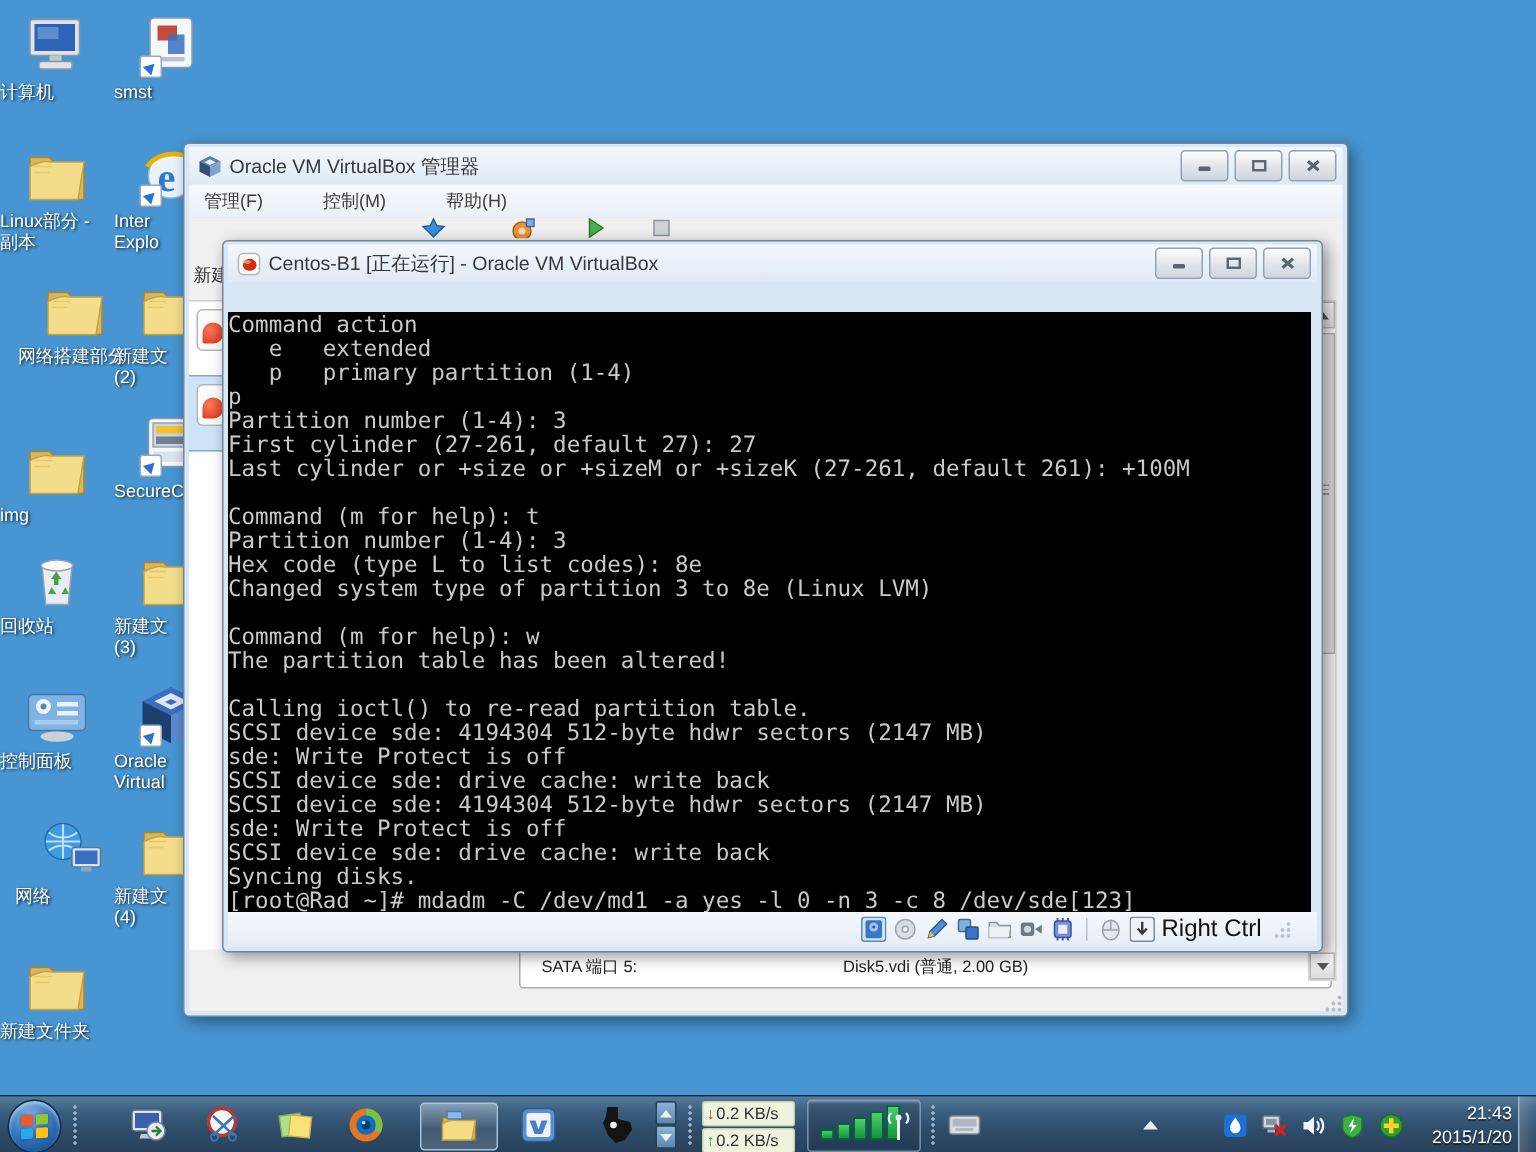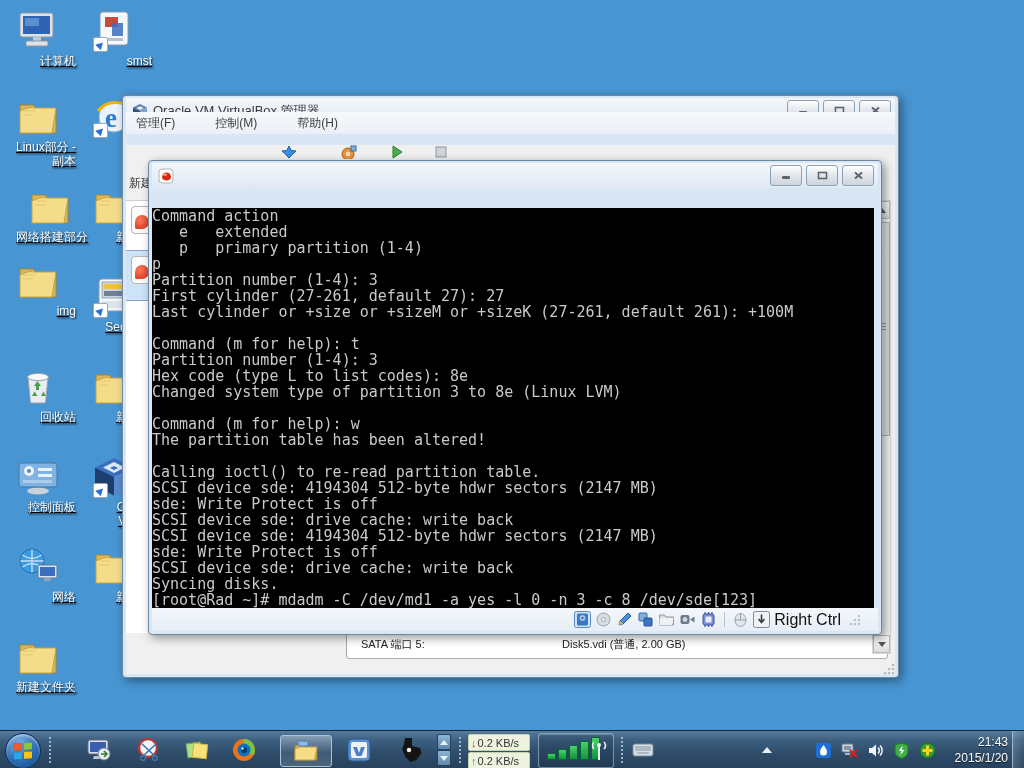--- a/index.html
+++ b/index.html
@@ -3,21 +3,21 @@
 <meta charset="utf-8">
 <style>
   html,body{margin:0;padding:0;}
   body{
     width:1024px;height:768px;position:relative;overflow:hidden;
     background:#4795d2;
     font-family:"Liberation Sans",sans-serif;
     -webkit-font-smoothing:antialiased;
   }
   
-  .desktop-icon{position:absolute;width:76px;text-align:right;z-index:1;cursor:default;text-decoration:underline;}
+  .desktop-icon{position:absolute;width:76px;text-align:left;z-index:1;cursor:default;}
   .desktop-icon .glyph{width:46px;height:42px;margin:0 auto;position:relative;}
   .desktop-icon .glyph svg{width:100%;height:100%;display:block;}
   .desktop-icon .shortcut-overlay{position:absolute;left:2px;bottom:0;width:13px;height:13px;
     background:#fff;border:1px solid #9aa8b8;border-radius:2px;}
   .desktop-icon .shortcut-overlay:after{content:"";position:absolute;left:3px;top:3px;
     width:0;height:0;border-left:7px solid #2a6fd4;border-top:4px solid transparent;border-bottom:4px solid transparent;
     transform:rotate(-45deg);}
   .desktop-icon .label{margin-top:2px;color:#fff;font-size:12px;line-height:14px;
     text-shadow:1px 1px 2px rgba(0,0,0,.85);}
   
@@ -29,21 +29,21 @@
   .titlebar .ticon svg{width:16px;height:16px;display:block;}
   .titlebar .ttext{font-size:13px;color:#383838;white-space:nowrap;text-align:right;}
   .winbtns{margin-left:auto;display:flex;gap:4px;padding-right:4px;}
   .winbtn{width:30px;height:19px;border:1px solid #8fa1b4;border-radius:3px;
     background:linear-gradient(#fefefe,#dde2e8 60%,#cfd6dd);display:flex;align-items:center;justify-content:center;}
   .winbtn svg{display:block;}
   .menubar{position:absolute;left:3px;right:3px;display:flex;align-items:center;gap:18px;
     padding-left:10px;background:linear-gradient(#f6f9fc,#eaf0f7);font-size:12px;}
   
   #mgr{left:122px;top:95px;width:775px;height:581px;z-index:10;}
-  #mgr .menubar{top:16px;height:22px;color:#3c3c3c;gap:40px;}
+  #mgr .menubar{top:27px;height:22px;color:#3c3c3c;gap:40px;}
   #mgr-body{position:absolute;left:3px;right:3px;top:49px;bottom:3px;background:#f0f0f0;overflow:hidden;}
   .tb-frag{position:absolute;top:0;height:14px;overflow:hidden;}
   #mgr-newlabel{position:absolute;left:3px;top:30px;width:20px;overflow:hidden;
     font-size:12px;color:#333;white-space:nowrap;}
   #vm-list{position:absolute;left:0;top:55px;width:23px;height:432px;background:#fff;
     border-top:1px solid #cfcfcf;overflow:hidden;}
   .vmlist-item{position:relative;width:40px;height:44px;padding-top:5px;}
   .vmlist-item.selected{background:#cde3f8;border:1px solid #86a7c8;border-left:none;}
   .vm-os-icon{width:24px;height:26px;margin-left:5px;background:#fcfcfc;border:1px solid #b5b5b5;
     border-radius:4px;position:relative;}
@@ -193,21 +193,21 @@
           <path d="M5 9h13l4 4h19v24H5z" fill="#dbb65c" stroke="#a8842f"></path>
           <path d="M5 15c6-3 10-4 14-3h22l-4 25H5z" fill="#f4dd8a" stroke="#c4a246"></path>
           <path d="M8 15h12M8 19h10" stroke="#e6c76a"></path>
         </svg>
       </div>
       <div class="label">
         <div>新建文</div>
         <div>(2)</div>
       </div>
     </div>
-    <div class="desktop-icon" style="left: 0px; top: 260px;">
+    <div class="desktop-icon" style="left: 0px; top: 292px;">
       <div class="glyph">
         <svg viewBox="0 0 46 42">
           <path d="M5 9h13l4 4h19v24H5z" fill="#dbb65c" stroke="#a8842f"></path>
           <path d="M5 15c6-3 10-4 14-3h22l-4 25H5z" fill="#f4dd8a" stroke="#c4a246"></path>
           <path d="M8 15h12M8 19h10" stroke="#e6c76a"></path>
         </svg>
       </div>
       <div class="label">
         <div>img</div>
       </div>
@@ -279,21 +279,21 @@
           <path d="M23 6l11 5.5L23 17l-11-5.5z" fill="#dce8f5"></path>
           <path d="M23 10l4 2-4 2-4-2z" fill="#3a6ebf"></path>
         </svg>
         <div class="shortcut-overlay"></div>
       </div>
       <div class="label">
         <div>Oracle</div>
         <div>Virtual</div>
       </div>
     </div>
-    <div class="desktop-icon" style="left: 0px; top: 546px;">
+    <div class="desktop-icon" style="left: 10px; top: 546px;">
       <div class="glyph">
         <svg viewBox="0 0 46 42">
           <circle cx="17" cy="15" r="12" fill="#3f9be0" stroke="#1f6db0"></circle>
           <path d="M5.5 15h23M17 3.5v23M7.5 9c6 4.5 13 4.5 19 0M7.5 21c6-4.5 13-4.5 19 0" stroke="#bfe0f7" fill="none" stroke-width="1.4"></path>
           <rect x="23" y="19" width="19" height="13" rx="1.5" fill="#d7e4ef" stroke="#57799a"></rect>
           <rect x="25" y="21" width="15" height="9" fill="#3a6fc0"></rect>
           <rect x="29" y="32" width="7" height="3" fill="#8fa6ba"></rect>
         </svg>
       </div>
       <div class="label">
@@ -413,20 +413,21 @@
 
 <div class="win" id="vmwin">
   <div class="titlebar">
     <span class="ticon">
       <svg viewBox="0 0 16 16">
           <rect x="1" y="1" width="14" height="14" rx="3" fill="#fdfdfd" stroke="#b5b5b5"></rect>
           <path d="M4 9c0-2.5 2-4.5 4.5-4.5S13 6.5 13 9c0 2-2 3.5-4.5 3.5S4 11 4 9z" fill="#d42c10"></path>
           <ellipse cx="7" cy="6.7" rx="2.2" ry="1.2" fill="#ff8f6e"></ellipse>
         </svg>
     </span>
+    <span class="ttext">Centos-B1 [正在运行] - Oracle VM VirtualBox</span>
     <span class="winbtns" id="vm-btns">
         <span class="winbtn">
           <svg width="11" height="9">
             <rect x="1" y="5" width="8" height="3" rx="1" fill="#5a6570"></rect>
           </svg>
         </span>
         <span class="winbtn">
           <svg width="11" height="9">
             <rect x="1.5" y="1.5" width="8" height="6" fill="none" stroke="#5a6570" stroke-width="1.6"></rect>
           </svg>

